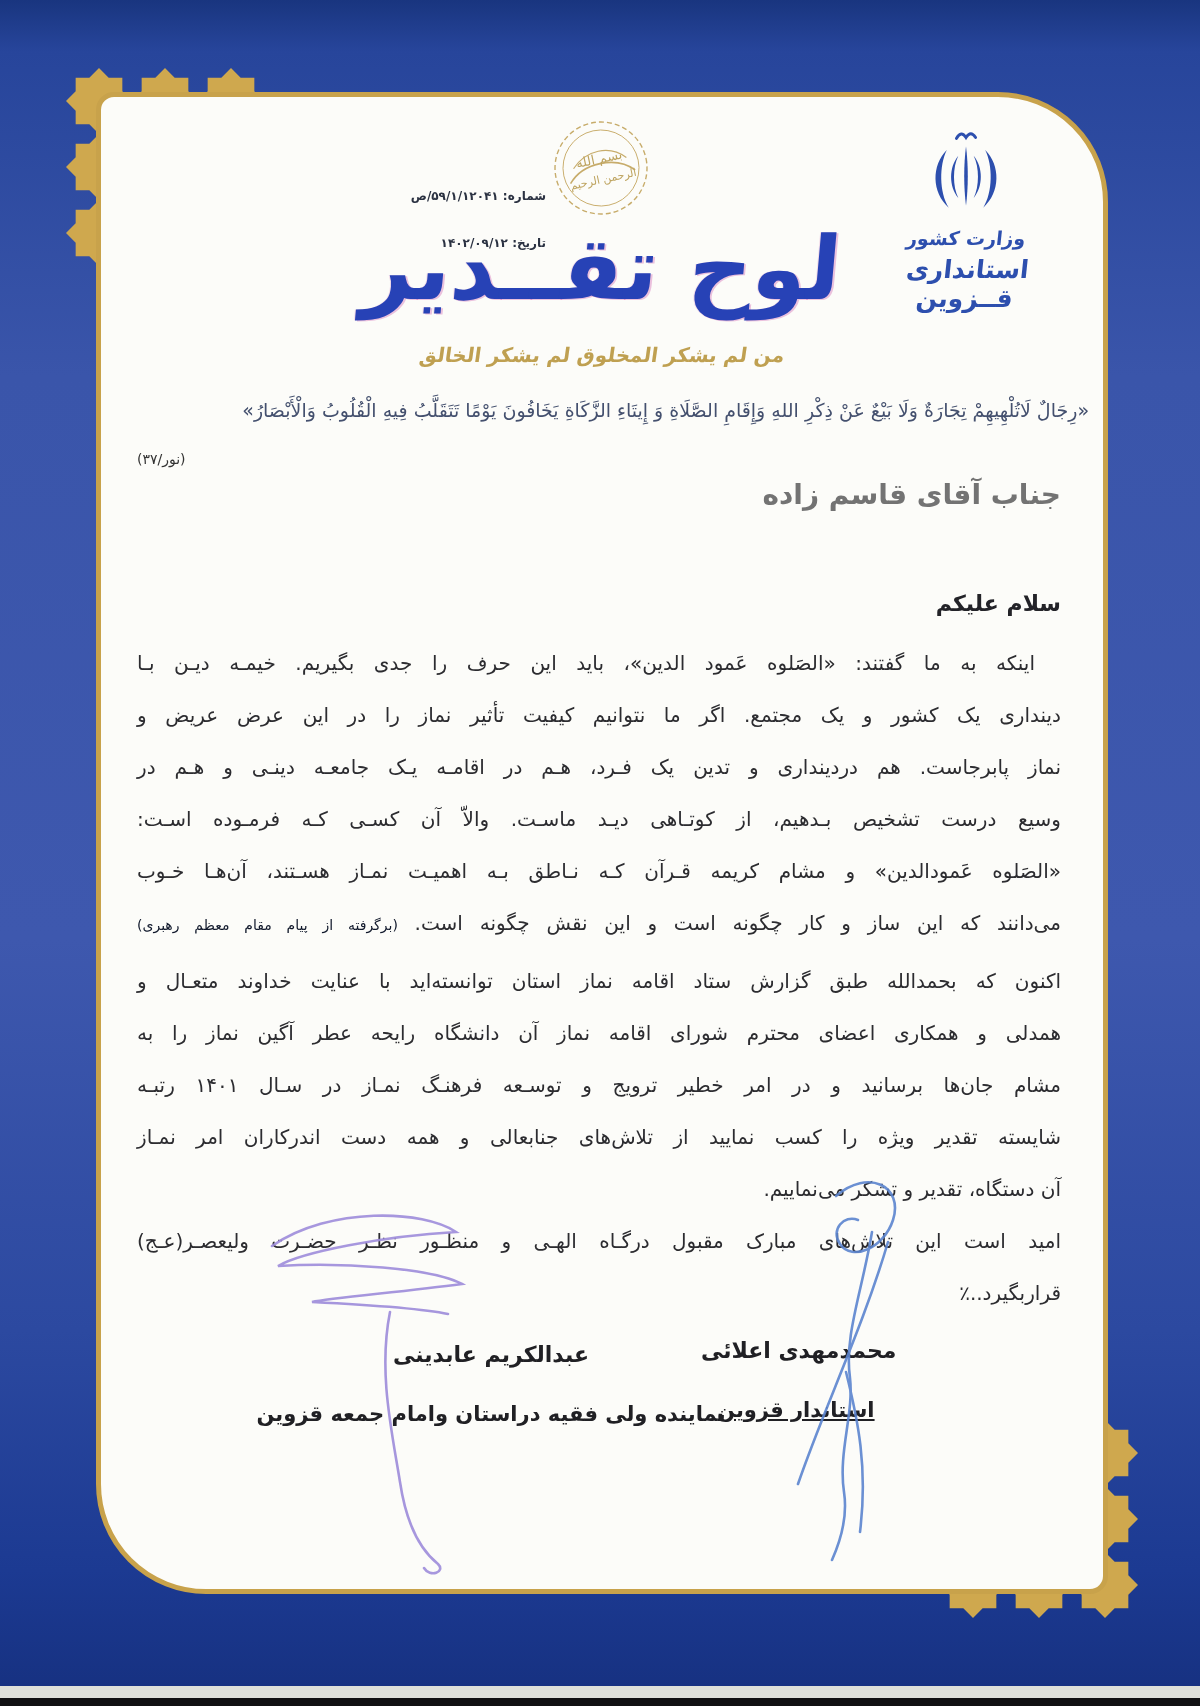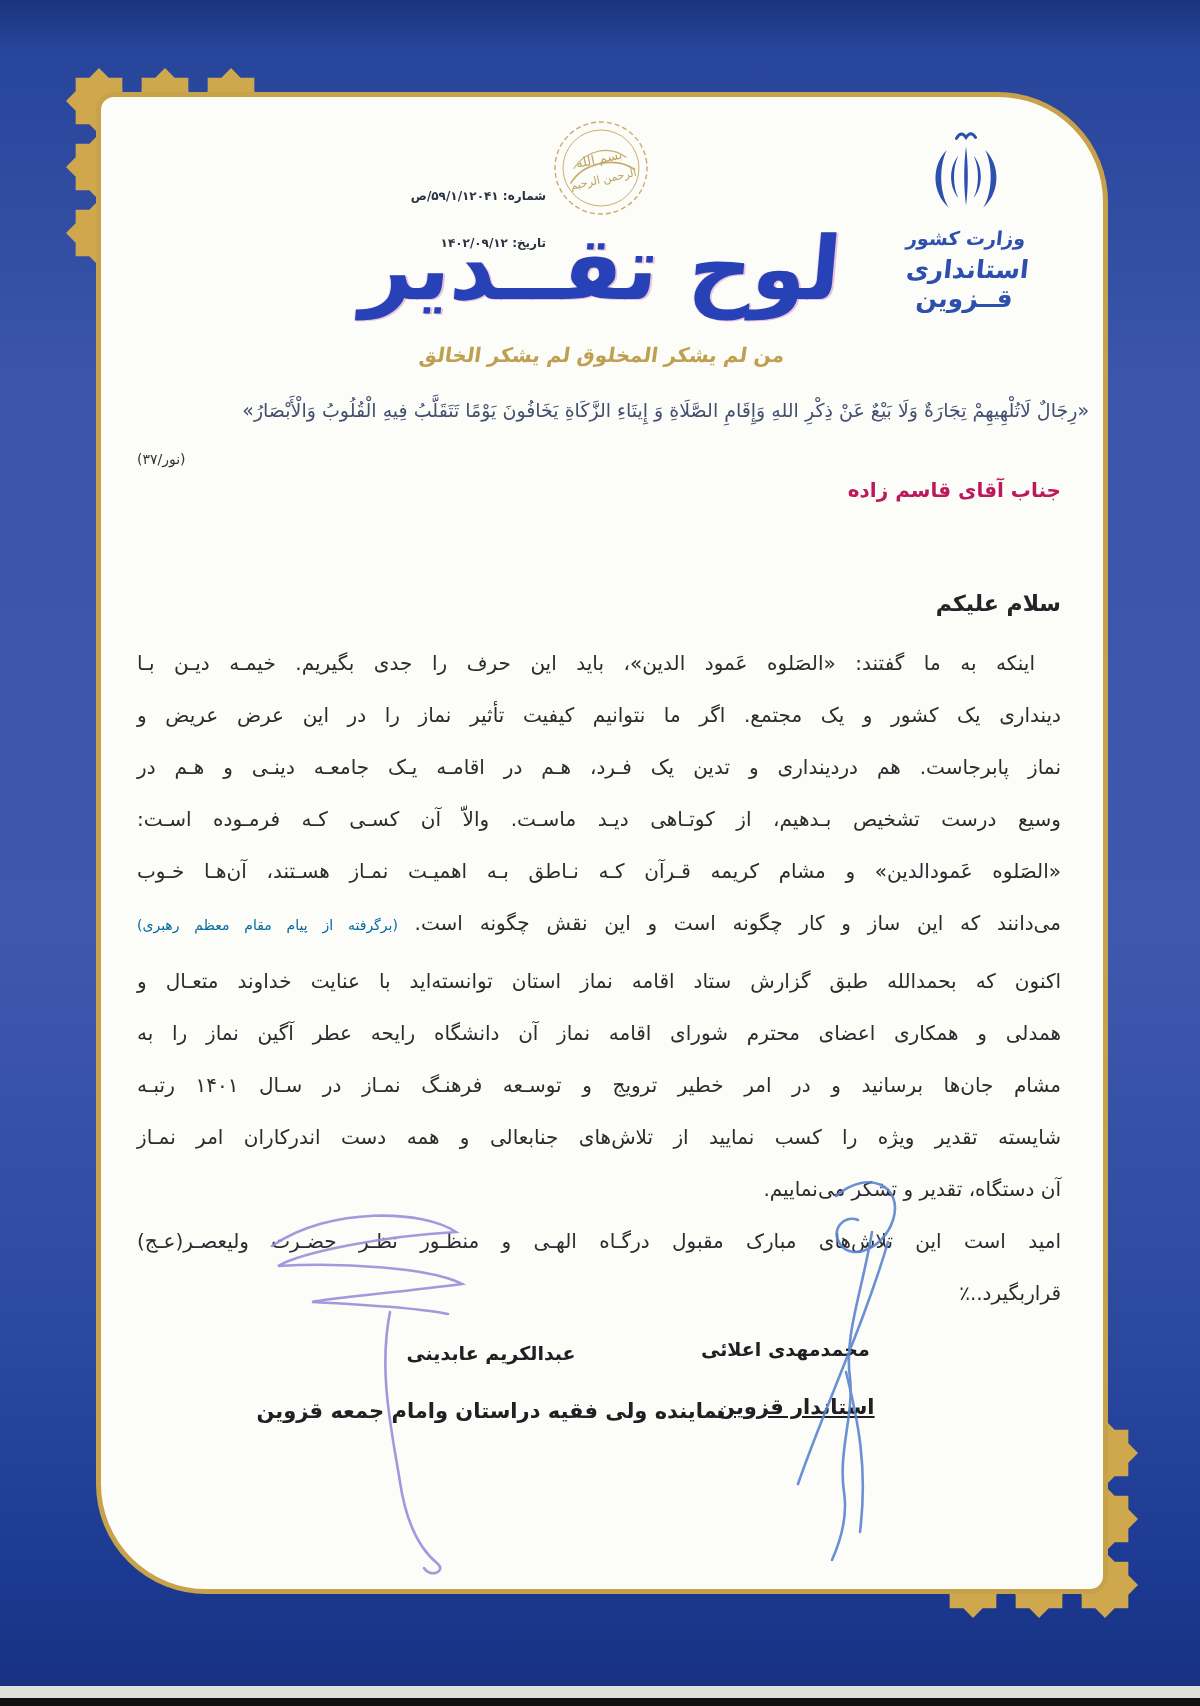--- a/index.html
+++ b/index.html
@@ -31,33 +31,33 @@
   .main-title{position:absolute;left:0;right:0;top:120px;text-align:center;
     font-size:88px;font-weight:700;color:#2742b6;transform:skewX(-5deg);
     text-shadow:2px 1px 0 rgba(190,40,150,.28),-1px 0 0 rgba(190,40,150,.15);}
   .title-sub{position:absolute;left:0;right:0;top:246px;text-align:center;
     font-size:20px;color:#bfa051;font-weight:600;transform:skewX(-8deg);}
   
   .verse{position:absolute;left:14px;right:14px;top:302px;
     font-size:19px;color:#44506e;font-weight:500;}
   .verse-ref{position:absolute;left:36px;top:354px;font-size:14px;color:#333;direction:rtl;}
   
-  .recipient1{position:absolute;right:42px;top:381px;font-size:20px;font-weight:700;color:#be185d;}
+  .recipient1{position:absolute;right:42px;top:381px;font-size:28px;font-weight:700;color:#737373;}
   .recipient2{position:absolute;right:42px;top:436px;font-size:22px;font-weight:700;color:#1e1e22;}
   .salutation{position:absolute;right:42px;top:494px;font-size:22px;font-weight:700;color:#232328;}
   
   .body{position:absolute;right:42px;left:36px;top:540px;font-size:20px;color:#2c2c30;}
   .bline{height:52px;line-height:52px;text-align:justify;text-align-last:justify;white-space:nowrap;overflow:visible;}
   .bline.end{text-align:right;text-align-last:right;}
   .bline.indent{padding-right:26px;}
   .bline.p2{margin-top:6px;}
-  .note{font-size:14px;color:#0369a1;}
+  .note{font-size:14px;color:#0f172a;}
   
   .sig{position:absolute;color:#202024;}
-  .sig .n{font-size:19px;font-weight:700;}
+  .sig .n{font-size:22px;font-weight:700;}
   .sig .t{font-size:21px;font-weight:700;margin-top:35px;}
   .sig-right{left:600px;width:292px;top:1241px;text-align:left;}
   .sig-right .t{padding-left:16px;padding-right:30px;text-decoration:underline;}
   .sig-left{left:105px;width:570px;top:1245px;text-align:center;}
   .ink{position:absolute;left:0;top:0;width:1200px;height:1706px;pointer-events:none;}
   
   .scan-light{position:absolute;left:0;right:0;top:1686px;height:12px;background:#dfe0da;}
   .scan-dark{position:absolute;left:0;right:0;top:1698px;height:8px;background:#101012;}
 </style>
 </head>

